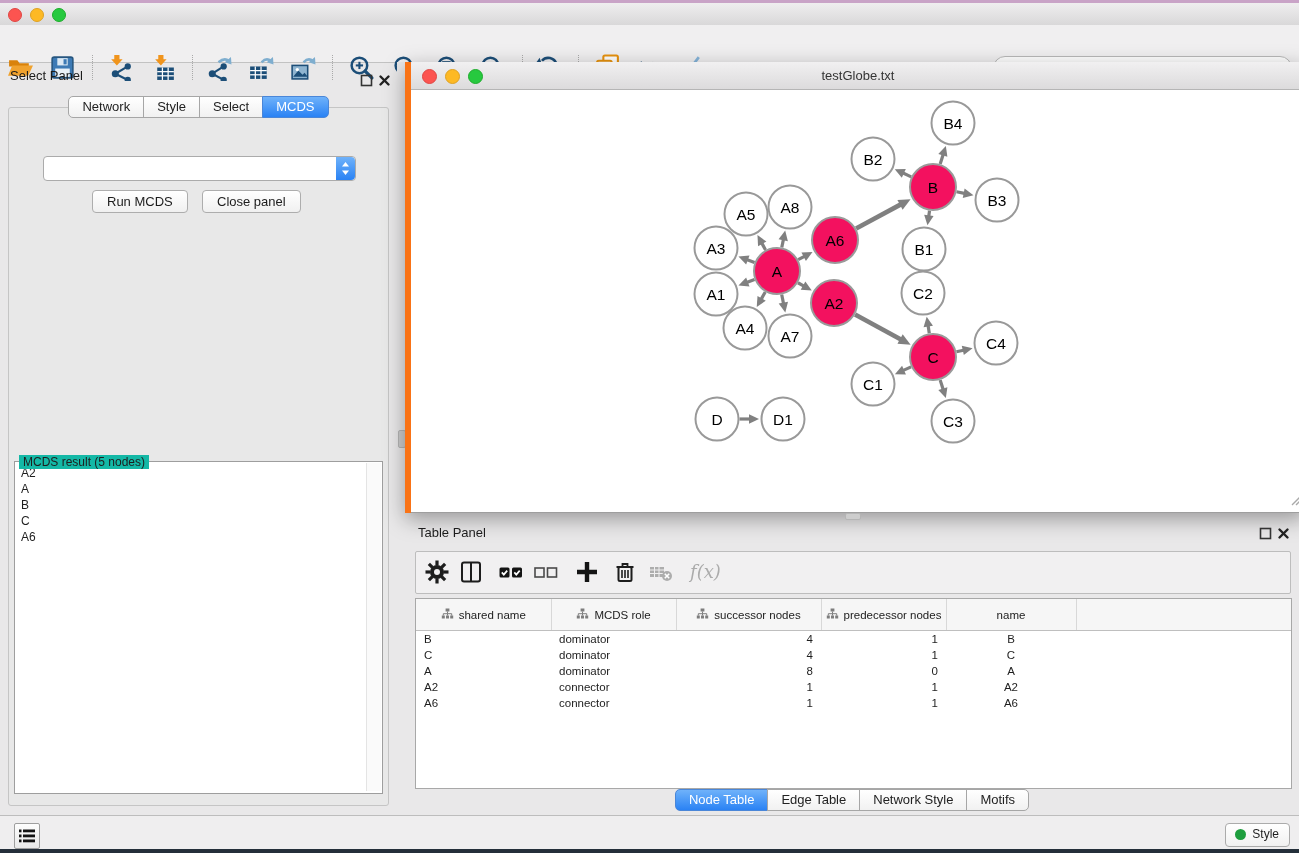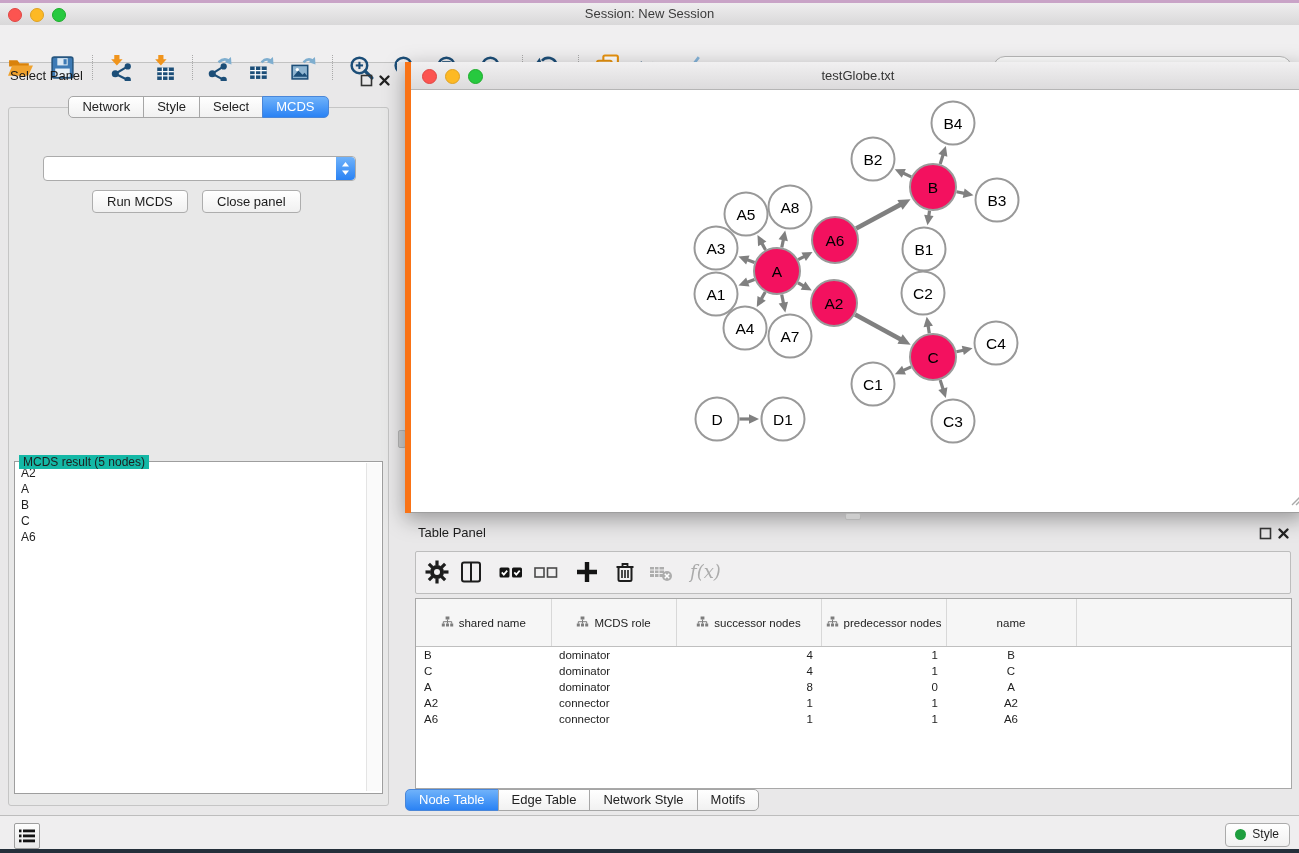--- a/index.html
+++ b/index.html
@@ -51,41 +51,40 @@
   .grip{position:absolute;right:2px;bottom:2px;}
   .splitter-v{left:397px;top:62px;width:8px;height:753px;background:#E9E8E9;}
   .nub-v{left:398px;top:430px;width:6px;height:16px;background:#CDCDCD;border:1px solid #B5B5B5;border-radius:2px;}
   .nub-h{left:845px;top:513px;width:14px;height:5px;background:#CDCDCD;border:1px solid #B5B5B5;border-radius:2px;}
   
   .tp-title{left:418px;top:525px;font-size:13px;color:#1c1c1c;}
   .tp-toolbar{left:415px;top:551px;width:874px;height:41px;background:#F1F0F1;border:1px solid #BDBDBD;border-radius:2px;}
   .tpicon{position:absolute;top:7px;width:26px;height:26px;cursor:pointer;}
   .tp-table-wrap{left:415px;top:598px;width:875px;height:189px;background:#fff;border:1px solid #A8A8A8;overflow:hidden;}
   table.datatable{border-collapse:collapse;table-layout:fixed;width:100%;}
-  table.datatable th{height:21px;background:#F6F6F6;border-bottom:1px solid #BFBFBF;border-right:1px solid #D8D8D8;font-weight:normal;font-size:11.5px;color:#222;padding:13px;white-space:nowrap;overflow:hidden;}
+  table.datatable th{height:21px;background:#F6F6F6;border-bottom:1px solid #BFBFBF;border-right:1px solid #D8D8D8;font-weight:normal;font-size:11.5px;color:#222;padding:5px;white-space:nowrap;overflow:hidden;}
   table.datatable th.filler{border-right:none;}
   table.datatable th .hd{display:flex;align-items:center;justify-content:center;gap:5px;}
   table.datatable td{height:16px;font-size:11.5px;padding:0 8px;white-space:nowrap;overflow:hidden;}
-  .tp-tabs{left:405px;top:789px;width:894px;display:flex;justify-content:flex-start;}
+  .tp-tabs{left:405px;top:789px;width:894px;display:flex;justify-content:center;}
   
   .statusbar{left:0;top:815px;width:1299px;height:34px;background:#EFEEEF;border-top:1px solid #BDBDBD;}
   .listbtn{position:absolute;left:14px;top:7px;width:24px;height:24px;background:linear-gradient(#FDFDFD,#E9E9E9);border:1px solid #9E9E9E;border-radius:2px;cursor:pointer;}
   .membtn{position:absolute;right:9px;top:7px;height:22px;background:linear-gradient(#FFFFFF,#F1F1F1);border:1px solid #ABABAB;border-radius:4px;font-size:12px;line-height:21px;padding:0 10px 0 26px;cursor:pointer;}
   .memdot{position:absolute;left:9px;top:5px;width:11px;height:11px;border-radius:50%;}
   .bottom-strip{left:0;top:849px;width:1299px;height:4px;background:#242F3A;}
 </style>
 </head>
 <body>
 
 <div id="root">
 
   <div class="abs top-strip"></div>
 
   <div class="abs titlebar"></div>
-  <div class="abs title-text">Session: New Session</div>
   <div class="abs lights" style="z-index:3">
     <span class="light lr"></span><span class="light ly"></span><span class="light lg"></span>
   </div>
 
   <div class="abs toolbar">
     <span class="tbicon" style="left:7px">
       <svg width="27" height="27" viewBox="0 0 26 26">
           <path fill="#D9820B" d="M2 6h8l2 3h9v3H2z"></path>
           <path fill="#F0A22E" d="M1 21l4-10h20l-4.5 10z"></path>
         </svg>

